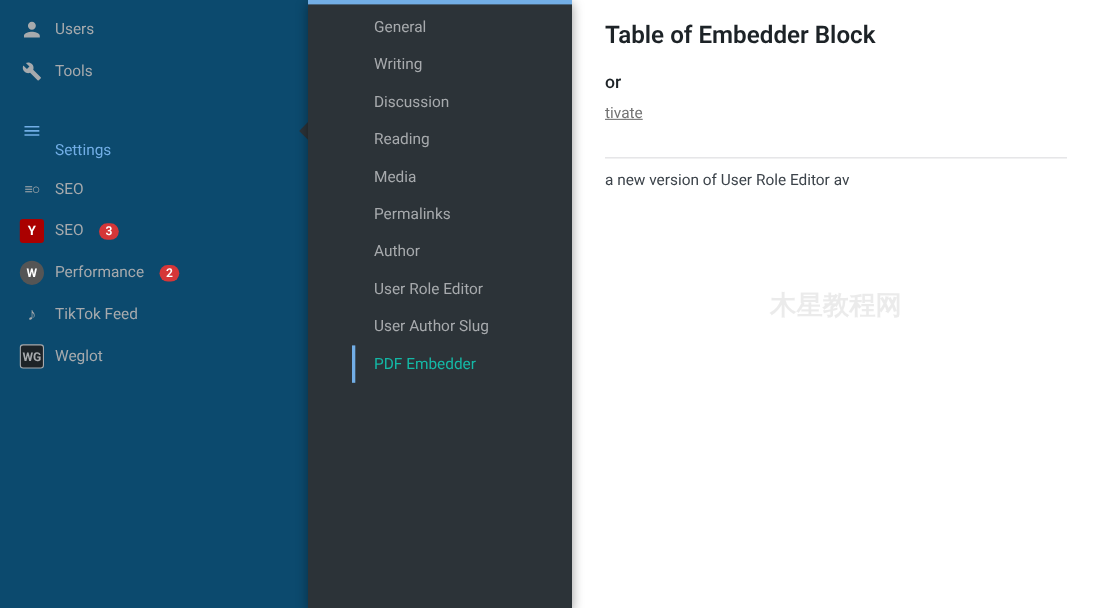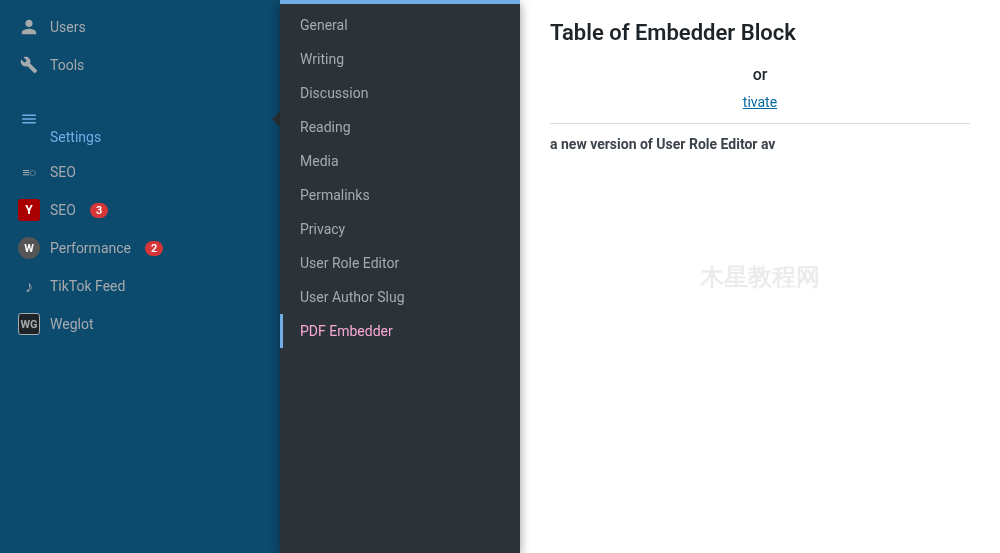--- a/index.html
+++ b/index.html
@@ -75,24 +75,25 @@
       padding: 4px 0;
     }
 
     .dropdown-item {
       padding: 9px 20px;
       font-size: 14px;
       color: #a7aaad;
       cursor: pointer;
       display: flex;
       align-items: flex-start;
+      margin-left: 40px;
     }
 
     .dropdown-item.active-item {
-      color: #f9a8d4;
+      color: #14b8a6;
       border-left: 3px solid #72aee6;
       padding-left: 17px;
     }
 
     
     .main-content {
       flex: 1;
       background: #fff;
       height: 553px;
       padding: 20px 30px;
@@ -100,44 +101,42 @@
     }
 
     .main-title {
       font-size: 22px;
       font-weight: 600;
       color: #1d2327;
       margin-bottom: 20px;
     }
 
     .content-section {
-      margin-bottom: 12px;
-      text-align: center;
+      margin-bottom: 32px;
     }
 
     .plugin-or-text {
       font-size: 16px;
       font-weight: 500;
       color: #1d2327;
       margin-bottom: 8px;
     }
 
     .activate-link {
-      color: #0369a1;
+      color: #737373;
       font-size: 14px;
       text-decoration: underline;
     }
 
     .new-version-notice {
       font-size: 14px;
       color: #3c434a;
       border-top: 1px solid #dcdcde;
       padding-top: 12px;
       margin-top: 8px;
-      font-weight: bold;
     }
 
     
     .watermark {
       position: absolute;
       top: 50%;
       left: 50%;
       transform: translate(-50%, -50%);
       font-size: 24px;
       font-weight: bold;
@@ -241,21 +240,21 @@
   <div class="dropdown-item">
     <span>Reading</span>
   </div>
   <div class="dropdown-item">
     <span>Media</span>
   </div>
   <div class="dropdown-item">
     <span>Permalinks</span>
   </div>
   <div class="dropdown-item">
-    <span>Privacy</span>
+    <span>Author</span>
   </div>
   <div class="dropdown-item">
     <span>User Role Editor</span>
   </div>
   <div class="dropdown-item">
     <span>User Author Slug</span>
   </div>
   <div class="dropdown-item active-item">
     <span>PDF Embedder</span>
   </div>

